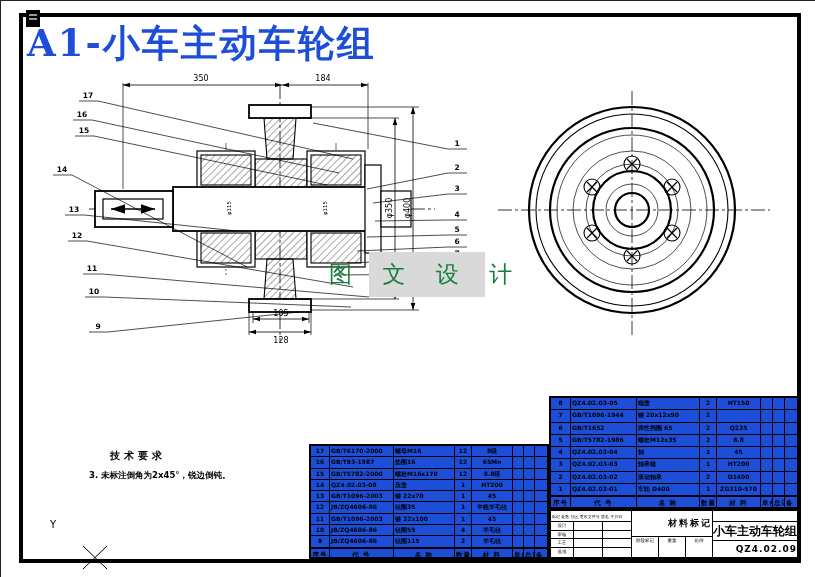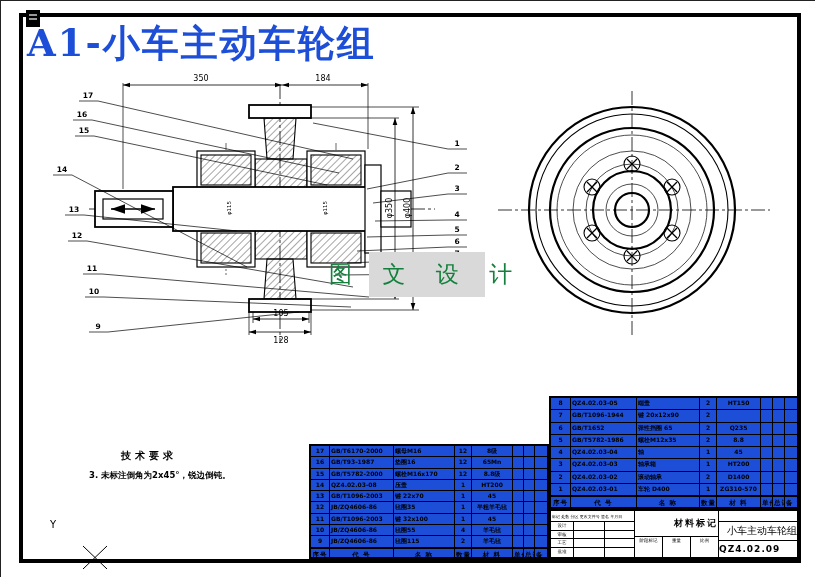--- a/index.html
+++ b/index.html
@@ -20,21 +20,21 @@
   .c1{fill:none;stroke:#000;stroke-width:2.2}
   .c2{fill:none;stroke:#000;stroke-width:1.1}
   .c3{fill:none;stroke:#000;stroke-width:.7}
   
   .main-title{position:absolute;left:26px;top:18px;font-size:37px;font-weight:bold;color:#1d4ed8;
     letter-spacing:2px;font-family:"DejaVu Serif","DejaVu Sans",serif;white-space:nowrap;z-index:3}
   .wm-box{position:absolute;left:368px;top:251px;width:116px;height:45px;background:#d9d9d9;z-index:2}
   .wm-text{position:absolute;left:328px;top:258px;font-size:23px;color:#15803d;letter-spacing:12px;
     white-space:nowrap;z-index:3;font-family:Liberation Sans, sans-serif}
   .techreq{position:absolute;left:88px;top:448px;width:235px;z-index:2;color:#000}
-  .techreq .hd{font-size:10px;font-weight:bold;margin-left:32px;margin-bottom:4px;letter-spacing:4px}
+  .techreq .hd{font-size:10px;font-weight:bold;margin-left:21px;margin-bottom:4px;letter-spacing:4px}
   .techreq .it{font-size:8.5px;line-height:16px;white-space:nowrap}
   .techreq .it:last-child{font-weight:bold}
   
   .bom{position:absolute;background:#1d4ed8;border:2px solid #000;box-sizing:border-box;z-index:2;color:#000}
   .bom-left{left:308px;top:443px;width:240px;height:115px}
   .bom-right{left:548px;top:395px;width:250px;height:113px}
   .trow,.hrow{display:grid;box-sizing:border-box}
   .bom-left .trow,.bom-left .hrow{grid-template-columns:19px 64px 61px 17px 41px 11px 11px auto}
   .bom-right .trow,.bom-right .hrow{grid-template-columns:20px 66px 63px 17px 44px 12px 12px auto}
   .bom-left .trow{height:11.3px}
@@ -56,23 +56,23 @@
   .rolerow .re{flex:1;border-right:1px solid #000}
   .rolerow .re:last-child{border-right:none}
   .tb-mid{width:84px;border-right:1.5px solid #000;box-sizing:border-box;display:flex;flex-direction:column}
   .tb-mat{height:25px;border-bottom:1.2px solid #000;font-size:9px;font-weight:bold;text-align:right;
     line-height:24px;letter-spacing:2px;overflow:hidden}
   .tb-stage{flex:1;display:flex}
   .tb-stage .sc{flex:1;border-right:1px solid #000;font-size:4.5px;text-align:center;padding-top:1px;overflow:hidden}
   .tb-stage .sc:last-child{border-right:none}
   .tb-right{flex:1;display:flex;flex-direction:column}
   .tb-empty{height:11px;border-bottom:1.2px solid #000}
-  .tb-name{height:19px;border-bottom:1.2px solid #000;font-size:10px;font-weight:normal;text-align:right;
+  .tb-name{height:19px;border-bottom:1.2px solid #000;font-size:12px;font-weight:bold;text-align:right;
     line-height:18px;overflow:hidden;white-space:nowrap}
-  .tb-no{flex:1;font-size:9px;font-weight:bold;text-align:left;line-height:16px;letter-spacing:1px}
+  .tb-no{flex:1;font-size:9px;font-weight:bold;text-align:right;line-height:16px;letter-spacing:1px}
 </style>
 </head>
 <body>
 
 <div class="page">
 
   <svg width="815" height="577" viewBox="0 0 815 577">
     <defs>
       <pattern id="h" width="5" height="5" patternUnits="userSpaceOnUse" patternTransform="rotate(45)">
         <line x1="0" y1="0" x2="0" y2="5" stroke="#000" stroke-width="0.7"></line>

